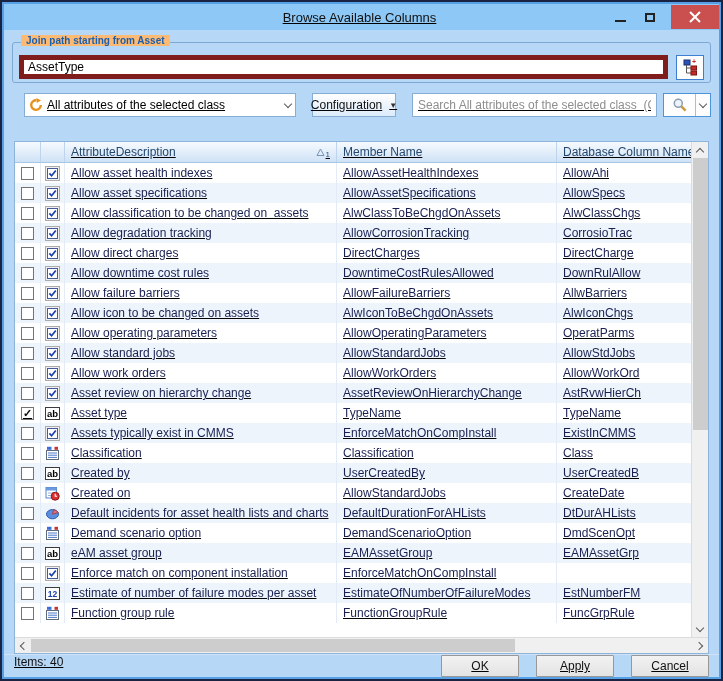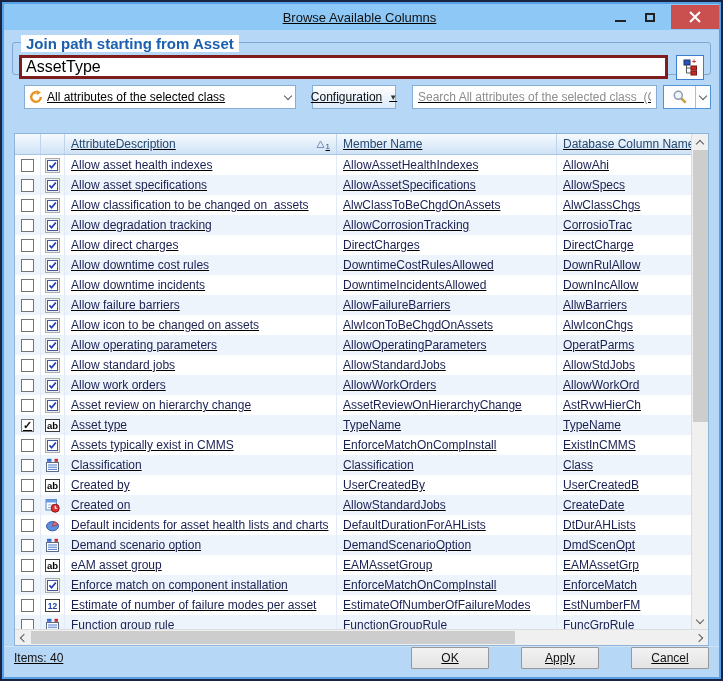--- a/index.html
+++ b/index.html
@@ -14,23 +14,23 @@
   .winbtn{width:30px;height:100%;display:flex;align-items:center;justify-content:center;cursor:default;}
   .min-glyph{width:11px;height:2px;background:#222;margin-top:8px;}
   .max-glyph{width:10px;height:9px;border:2px solid #222;background:transparent;}
   .closebtn{width:48px;height:24px;background:#c9504e;display:flex;align-items:center;justify-content:center;position:relative;margin-left:6px;}
   .x-glyph{position:relative;width:12px;height:12px;}
   .x-glyph::before,.x-glyph::after{content:"";position:absolute;left:-1px;top:5px;width:14px;height:2px;background:#fff;}
   .x-glyph::before{transform:rotate(45deg);} .x-glyph::after{transform:rotate(-45deg);}
 
   
   .groupbox{margin:12px 8px 0 8px;height:48px;border:1px solid #7fa8d2;border-radius:3px;position:relative;}
-  .groupbox .legend{position:absolute;top:-8px;left:8px;background:#ffffff;padding:0 5px;font-size:15px;font-weight:bold;color:#1a5fae;}
+  .groupbox .legend{position:absolute;top:-8px;left:8px;background:#fdba74;padding:0 5px;font-size:10px;font-weight:bold;color:#1a5fae;}
   .joinrow{position:absolute;left:6px;right:6px;top:12px;height:24px;display:flex;gap:8px;}
-  .jointext{flex:1;height:24px;border:3px solid #7f1d1d;background:#fff;font-size:16px;padding:0 4px;color:#000;outline:none;}
+  .jointext{flex:1;height:24px;border:5px solid #7f1d1d;background:#fff;font-size:12px;padding:0 4px;color:#000;outline:none;}
   .treebtn{width:28px;height:25px;background:#fdfdfd;border:1px solid #3c7fd0;display:flex;align-items:center;justify-content:center;cursor:default;}
 
   
   .toolbar{margin:10px 8px 0 20px;height:40px;display:flex;flex:0 0 auto;}
   .combo{width:272px;height:24px;background:#fff;border:1px solid #86add4;display:flex;align-items:center;padding:0 4px;font-size:12px;color:#000;}
   .combo .txt{flex:1;padding-left:4px;white-space:nowrap;overflow:hidden;}
   .chev{width:6px;height:6px;border-left:1.6px solid #5a5a5a;border-top:1.6px solid #5a5a5a;display:inline-block;}
   .chev.down{transform:rotate(225deg);margin-top:-3px;}
   .chev.up{transform:rotate(45deg);margin-top:3px;}
   .chev.left{transform:rotate(-45deg);margin-left:2px;}
@@ -65,21 +65,21 @@
   .vs-down{position:absolute;bottom:0;left:0;right:0;height:16px;display:flex;align-items:center;justify-content:center;}
   .vs-thumb{position:absolute;top:16px;left:1px;width:15px;height:272px;background:#cdcdcd;}
   .hscroll{position:absolute;left:0;right:0;bottom:0;height:16px;background:#f0f0f0;border-top:1px solid #dcdcdc;}
   .hs-left{position:absolute;left:0;top:0;bottom:0;width:16px;display:flex;align-items:center;justify-content:center;}
   .hs-right{position:absolute;right:0;top:0;bottom:0;width:16px;display:flex;align-items:center;justify-content:center;}
   .hs-thumb{position:absolute;left:16px;top:1px;height:13px;width:484px;background:#cdcdcd;}
 
   
   .statusbar{flex:1;display:flex;align-items:center;padding:0 10px;border-top:1px solid #cfe2f8;}
   .items{font-size:12px;color:#111;margin-bottom:8px;}
-  .btnrow{margin-left:auto;display:flex;gap:32px;margin-bottom:8px;}
+  .btnrow{margin-left:auto;display:flex;gap:17px;}
   .btn{width:78px;height:22px;background:linear-gradient(#f2f2f2,#e3e3e3);border:1px solid #989898;border-radius:1px;font-size:12px;color:#111;display:flex;align-items:center;justify-content:center;cursor:default;}
 </style>
 </head>
 <body>
 
 <div class="dialog">
  <div class="frame">
 
   <div class="titlebar">
     <div class="title">Browse Available Columns</div>
@@ -225,31 +225,20 @@
             <div class="gc c3">DowntimeCostRulesAllowed</div>
             <div class="gc c4">DownRulAllow</div>
           </div>
           <div class="grow">
             <div class="gc c0 center"><span class="cb"></span></div>
             <div class="gc c1 center"><span style="display: flex; align-items: center;"><svg width="15" height="15" viewBox="0 0 15 15">
                   <rect x="0.5" y="0.5" width="14" height="14" fill="#f0f0f0" stroke="#ababab"></rect>
                   <rect x="2.5" y="2.5" width="10" height="10" fill="#fff" stroke="#44599a"></rect>
                   <path d="M4.4 7.4 L6.6 9.8 L10.8 4.4" stroke="#1f3db0" stroke-width="1.7" fill="none"></path>
                 </svg></span></div>
-            <div class="gc c2">Allow downtime incidents</div>
-            <div class="gc c3">DowntimeIncidentsAllowed</div>
-            <div class="gc c4">DownIncAllow</div>
-          </div>
-          <div class="grow">
-            <div class="gc c0 center"><span class="cb"></span></div>
-            <div class="gc c1 center"><span style="display: flex; align-items: center;"><svg width="15" height="15" viewBox="0 0 15 15">
-                  <rect x="0.5" y="0.5" width="14" height="14" fill="#f0f0f0" stroke="#ababab"></rect>
-                  <rect x="2.5" y="2.5" width="10" height="10" fill="#fff" stroke="#44599a"></rect>
-                  <path d="M4.4 7.4 L6.6 9.8 L10.8 4.4" stroke="#1f3db0" stroke-width="1.7" fill="none"></path>
-                </svg></span></div>
             <div class="gc c2">Allow failure barriers</div>
             <div class="gc c3">AllowFailureBarriers</div>
             <div class="gc c4">AllwBarriers</div>
           </div>
           <div class="grow">
             <div class="gc c0 center"><span class="cb"></span></div>
             <div class="gc c1 center"><span style="display: flex; align-items: center;"><svg width="15" height="15" viewBox="0 0 15 15">
                   <rect x="0.5" y="0.5" width="14" height="14" fill="#f0f0f0" stroke="#ababab"></rect>
                   <rect x="2.5" y="2.5" width="10" height="10" fill="#fff" stroke="#44599a"></rect>
                   <path d="M4.4 7.4 L6.6 9.8 L10.8 4.4" stroke="#1f3db0" stroke-width="1.7" fill="none"></path>
@@ -397,21 +386,20 @@
           </div>
           <div class="grow">
             <div class="gc c0 center"><span class="cb"></span></div>
             <div class="gc c1 center"><span style="display: flex; align-items: center;"><svg width="15" height="15" viewBox="0 0 15 15">
                   <rect x="0.5" y="0.5" width="14" height="14" fill="#f0f0f0" stroke="#ababab"></rect>
                   <rect x="2.5" y="2.5" width="10" height="10" fill="#fff" stroke="#44599a"></rect>
                   <path d="M4.4 7.4 L6.6 9.8 L10.8 4.4" stroke="#1f3db0" stroke-width="1.7" fill="none"></path>
                 </svg></span></div>
             <div class="gc c2">Enforce match on component installation</div>
             <div class="gc c3">EnforceMatchOnCompInstall</div>
-            <div class="gc c4">EnforceMatch</div>
           </div>
           <div class="grow">
             <div class="gc c0 center"><span class="cb"></span></div>
             <div class="gc c1 center"><span style="display: flex; align-items: center;"><svg width="15" height="15" viewBox="0 0 15 15">
                   <rect x="0.5" y="1.5" width="14" height="12" fill="#fff" stroke="#3c3c3c"></rect>
                   <text x="7.5" y="11" font-size="8.5" font-weight="bold" text-anchor="middle" fill="#1b3fb0">12</text>
                 </svg></span></div>
             <div class="gc c2">Estimate of number of failure modes per asset</div>
             <div class="gc c3">EstimateOfNumberOfFailureModes</div>
             <div class="gc c4">EstNumberFM</div>

